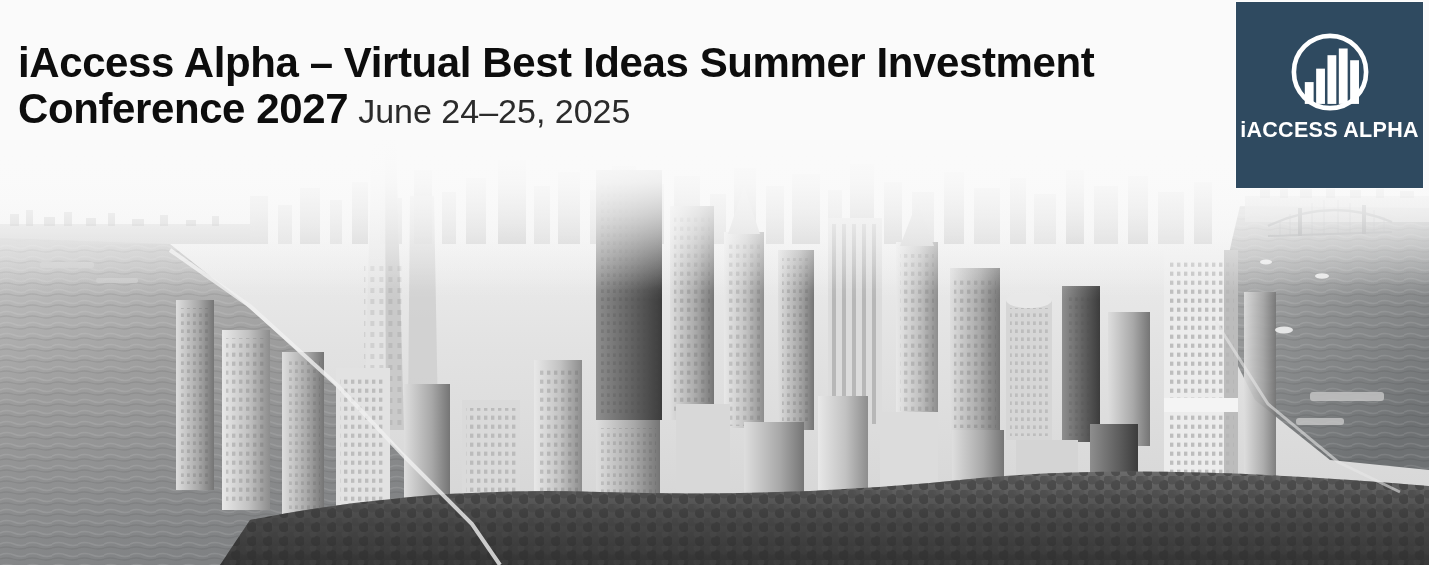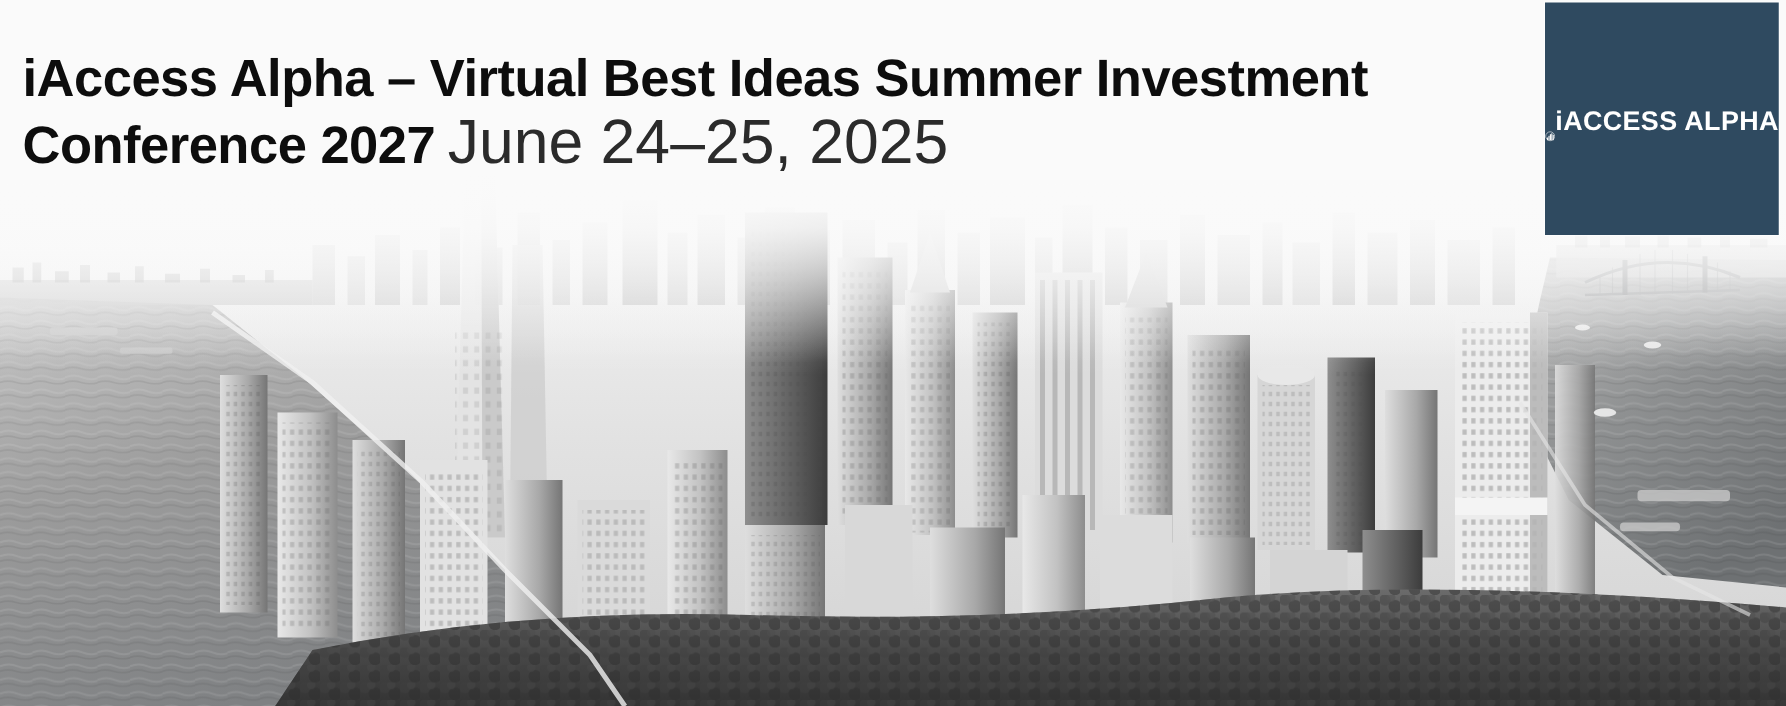--- a/index.html
+++ b/index.html
@@ -66,35 +66,36 @@
     font-weight:700;
     letter-spacing:-0.4px;
   }
   #conf-year{
     font-weight:700;
     color:#0d0d0d;
   }
   #conf-dates{
     font-weight:400;
     color:#2b2b2b;
-    font-size:50px;
+    font-size:34px;
     letter-spacing:0px;
     margin-left:10px;
   }
 
   
   #logo-box{
     position:absolute;
     left:1236px;
     top:2px;
     width:187px;
     height:186px;
     background:#2f4a60;
     z-index:7;
     display:flex;
+    flex-direction:column;
     align-items:center;
     justify-content:flex-start;
     box-shadow:0 0 0 1px rgba(255,255,255,0.55);
   }
   #logo-mark{
     margin-top:28px;
     width:84px;
     height:84px;
   }
   #logo-wordmark{

